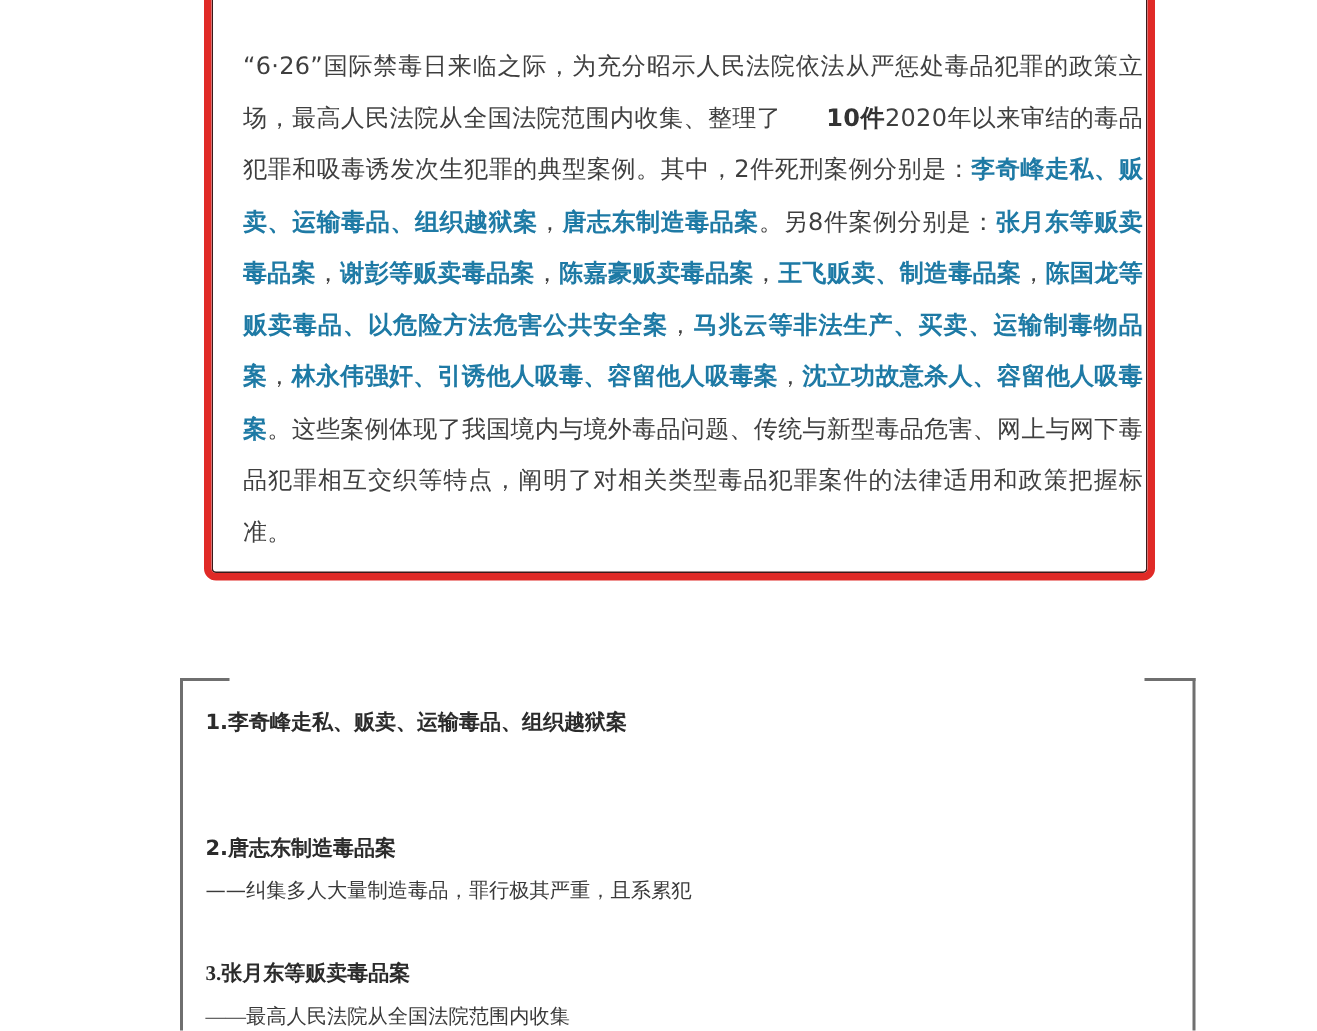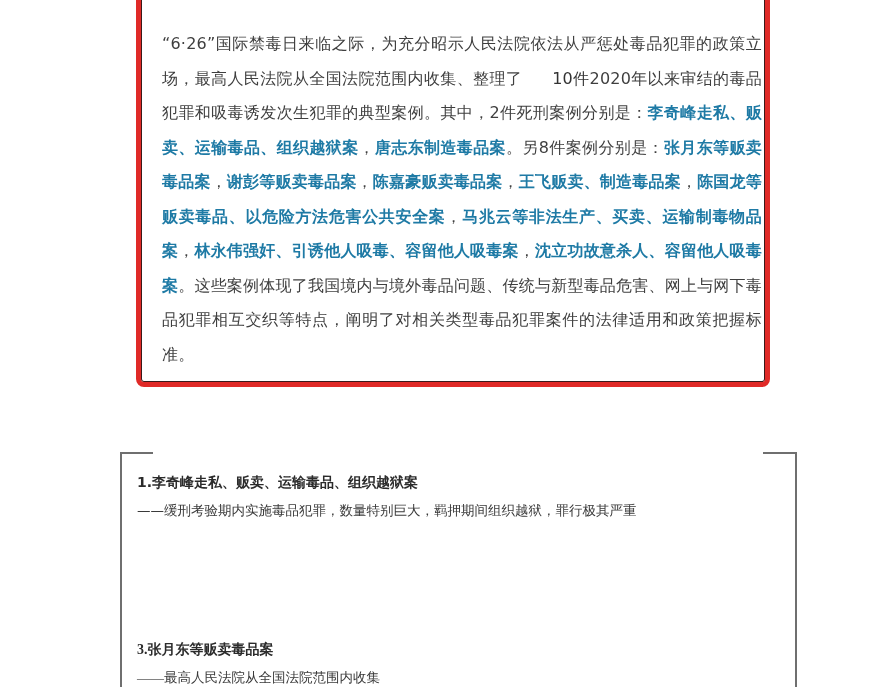--- a/index.html
+++ b/index.html
@@ -11,21 +11,21 @@
     border:5px solid #e02a27; border-radius:8px; box-sizing:border-box;
     background:#ffffff;
     box-shadow: inset 0 0 0 1px #3a1a1a;
   }
   .intro-text {
     position:absolute; left:21px; top:42px; width:600px;
     font-size:16px; line-height:34.5px; color:#3f3f3f;
     text-align:justify; letter-spacing:0.2px;
   }
   .intro-text .hl { color:#1e7aa5; font-weight:bold; }
-  .intro-text .strong { color:#333333; font-weight:normal;margin-left:30px; }
+  .intro-text .strong { color:#333333; font-weight:bold;margin-left:30px; }
 
   .cases-frame { position:absolute; left:120px; top:452px; width:677px; height:260px; }
   .frame-left { position:absolute; left:0; top:0; width:2px; height:100%; background:#6f6f6f; }
   .frame-right { position:absolute; right:0; top:0; width:2px; height:100%; background:#6f6f6f; }
   .frame-tl { position:absolute; left:0; top:0; width:33px; height:2px; background:#6f6f6f; }
   .frame-tr { position:absolute; right:0; top:0; width:34px; height:2px; background:#6f6f6f; }
 
   .case { position:absolute; left:17px; width:640px; }
   .case-title { font-size:14px; font-weight:bold; color:#2b2b2b; height:20px; line-height:20px; }
   .case-sub { font-size:13.5px; color:#3a3a3a; margin-top:8px; line-height:20px; }
@@ -40,19 +40,22 @@
 </div>
 
 <div class="cases-frame">
   <div class="frame-left"></div>
   <div class="frame-right"></div>
   <div class="frame-tl"></div>
   <div class="frame-tr"></div>
 
   <div class="case" style="top:20px;">
     <div class="case-title">1.李奇峰走私、贩卖、运输毒品、组织越狱案</div>
-    <div class="case-sub">——缓刑考验期内实施毒品犯罪，数量特别巨大，羁押期间组织越狱，罪行极其严重</div>
+  </div>
+  <div class="case" style="top:104px;">
+    <div class="case-title">2.唐志东制造毒品案</div>
+    <div class="case-sub">——纠集多人大量制造毒品，罪行极其严重，且系累犯</div>
   </div>
   <div class="case" style="top:188px;font-family:Liberation Serif, serif;">
     <div class="case-title">3.张月东等贩卖毒品案</div>
     <div class="case-sub">——最高人民法院从全国法院范围内收集</div>
   </div>
 </div>
 
 </body></html>

